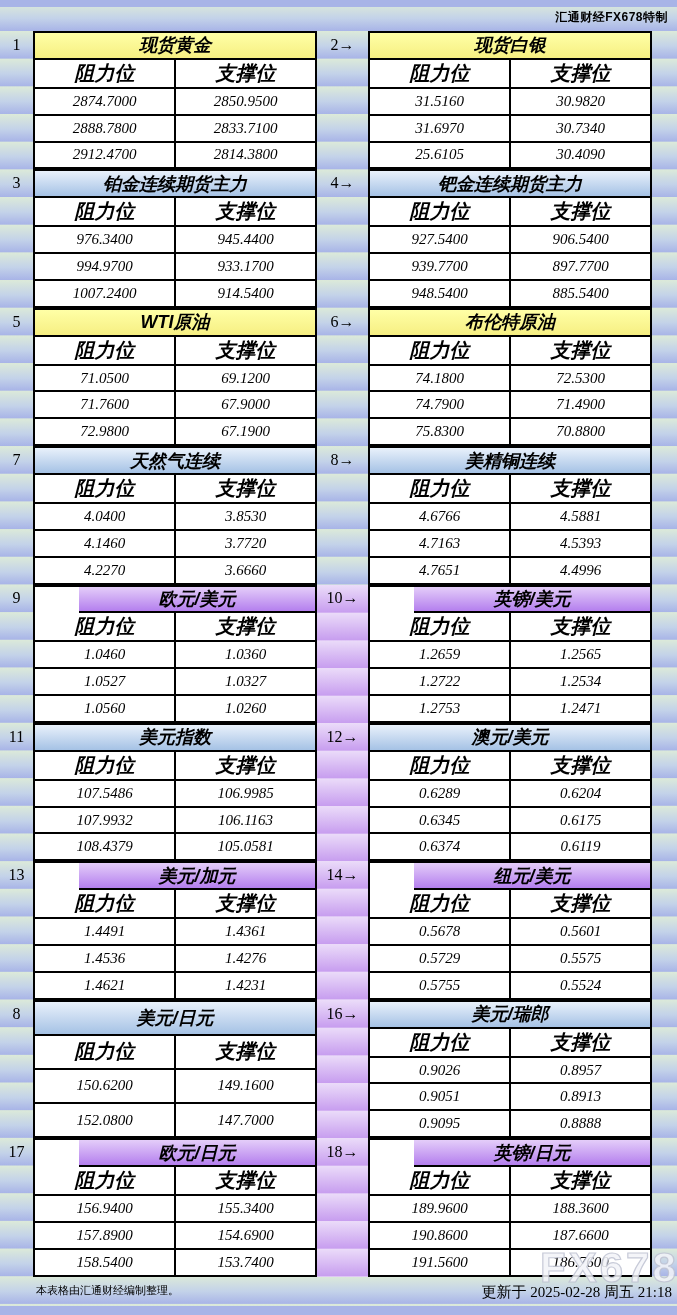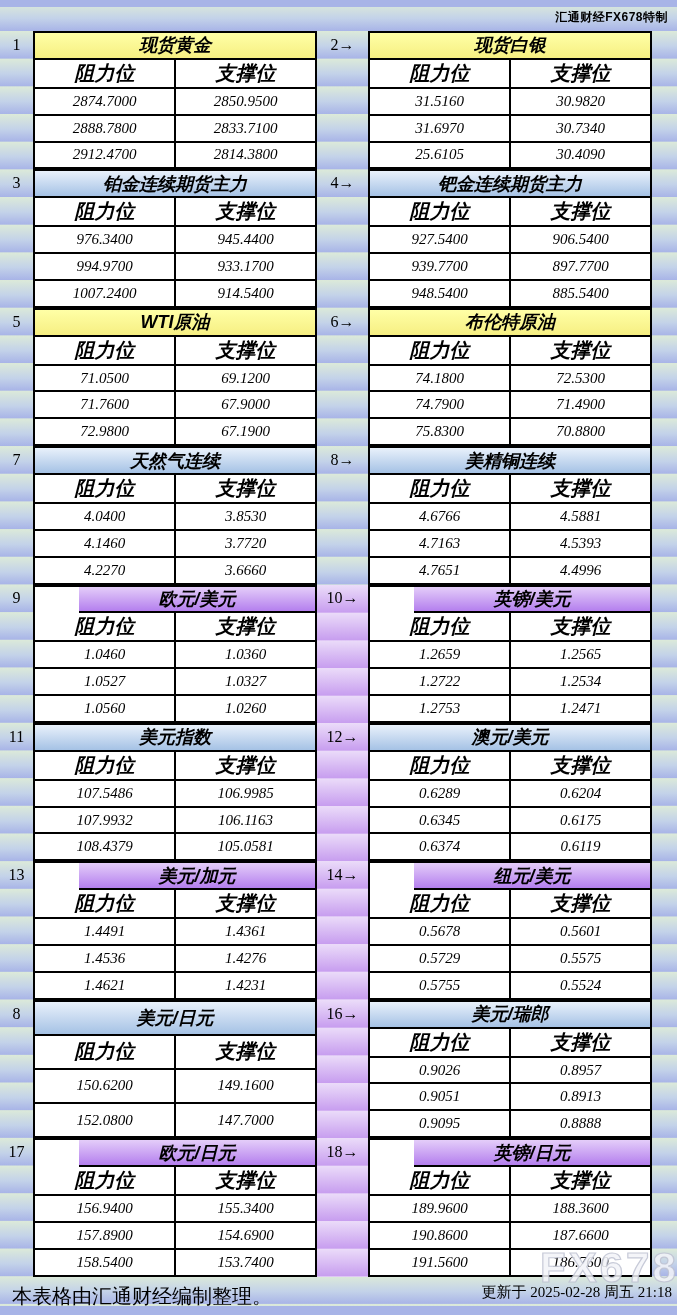--- a/index.html
+++ b/index.html
@@ -50,21 +50,21 @@
     font-family:"Liberation Sans","DejaVu Sans",sans-serif;
   }
   .h-y .hdr{background:linear-gradient(var(--yellow-top), var(--yellow-bottom));}
   .h-b .hdr{background:linear-gradient(var(--blue-top), var(--blue-bottom));}
   .h-p .hdr{background:linear-gradient(var(--purple-top), var(--purple-bottom));margin-left:44px;}
   .r{flex:1;display:flex;border-bottom:2px solid var(--border);}
   .r:last-child{border-bottom:none;}
   .c{flex:1;display:flex;align-items:center;justify-content:center;font-size:15px;}
   .r .c:first-child{border-right:2px solid var(--border);}
   .r.ch .c{font-weight:bold;font-size:20px;font-family:"Liberation Sans","DejaVu Sans",sans-serif;}
-  .footer-note{position:absolute;left:12px;top:1283px;font-size:20px;}
+  .footer-note{position:absolute;left:36px;top:1283px;font-size:11px;}
   .footer-updated{position:absolute;right:5px;top:1283px;font-size:15px;}
   .watermark{
     position:absolute;left:540px;top:1244px;
     font-size:42px;font-weight:bold;letter-spacing:3px;
     font-family:"Liberation Sans","DejaVu Sans",sans-serif;
     color:rgba(242,243,248,0.85);
     -webkit-text-stroke:1.2px rgba(186,190,206,0.8);
   }
 </style>
 </head>

